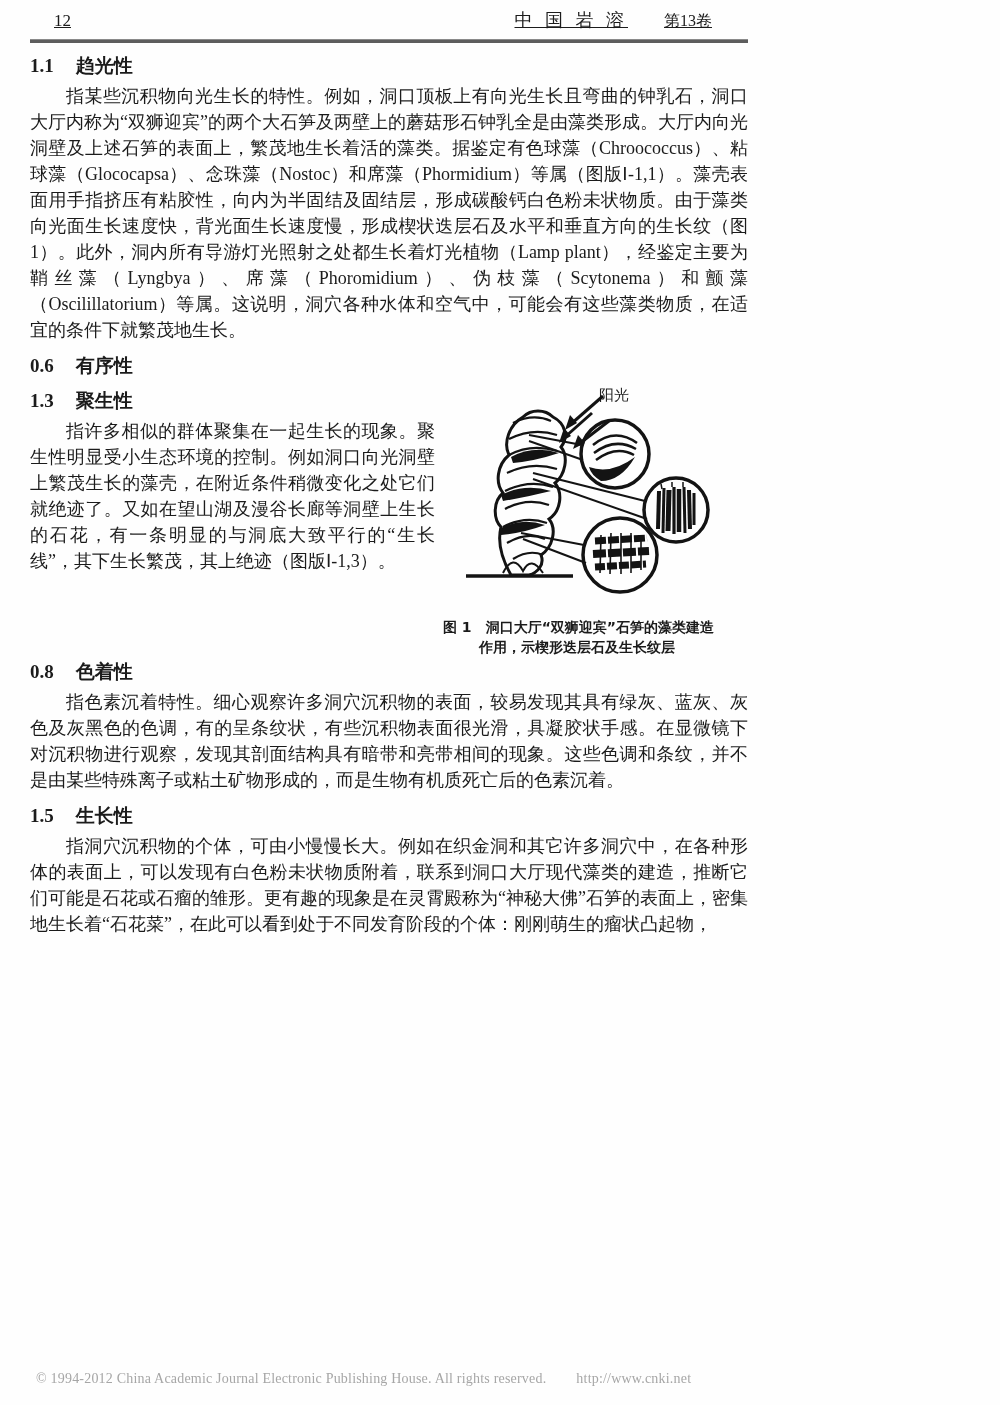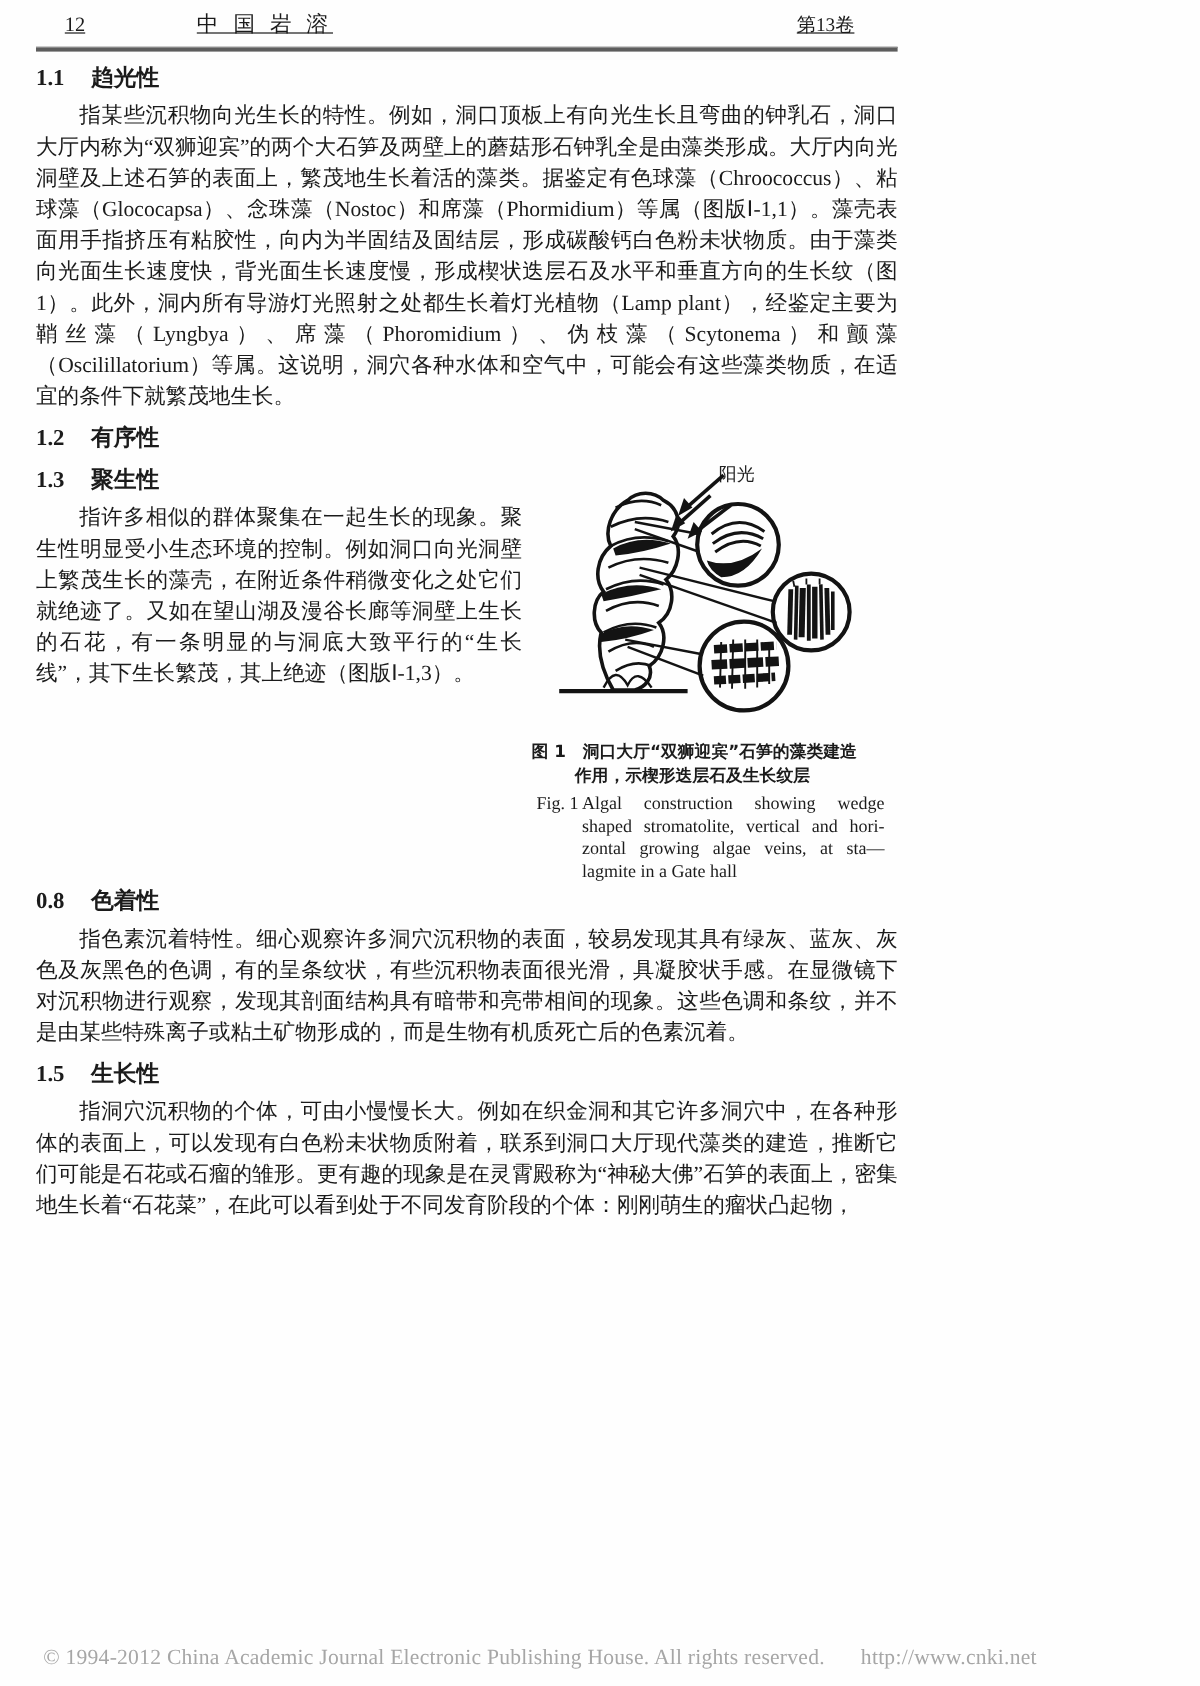--- a/index.html
+++ b/index.html
@@ -4,42 +4,42 @@
 <style>
   html,body{margin:0;padding:0;background:#ffffff;}
   .page{
     position:relative;width:1000px;height:1405px;background:#fefefe;
     font-family:"Liberation Serif",serif;color:#1b1b1b;overflow:hidden;
   }
   .content{position:absolute;left:30px;top:8px;width:718px;}
   
   .header{display:flex;align-items:baseline;font-size:17px;height:24px;text-decoration:underline;}
   .page-num{width:110px;text-align:left;padding-left:24px;font-size:17px;}
-  .journal-title{flex:1;text-align:left;letter-spacing:4px;font-size:18px;}
+  .journal-title{flex:1;text-align:right;letter-spacing:4px;font-size:18px;}
   .volume{width:120px;text-align:center;font-size:16px;}
   .rule{height:3px;background:#5d5d5d;margin-top:7px;border-top:1px solid #8a8a8a;}
   
   .sec-head{font-family:"DejaVu Sans","Liberation Sans",sans-serif;font-weight:bold;
     font-size:19px;line-height:24px;margin:10px 0 5px 0;}
   .sec-head .num{margin-right:22px;font-family:"Liberation Serif",serif;}
   .body-p{font-size:18px;line-height:26px;text-align:justify;text-indent:2em;margin:0;}
   
   .figure{float:right;width:305px;margin:0 0 2px 8px;}
   .figure svg{display:block;margin-left:10px;}
   .cap-zh{font-family:"DejaVu Sans","Liberation Sans",sans-serif;font-weight:bold;
     font-size:14px;line-height:20px;margin-top:4px;}
   .cap-zh .gap{display:inline-block;width:14px;}
   .cap-zh-l2{padding-left:36px;}
   .cap-en{position:relative;font-size:15px;line-height:19px;margin-top:4px;padding-left:42px;width:252px;}
   .cap-en .fig-label{position:absolute;left:4px;top:0;}
   .cap-en .line:not(:last-child){text-align:justify;text-align-last:justify;}
   .clear-head{clear:both;}
   
   .footer{position:absolute;left:36px;top:1371px;width:920px;color:#a6a6a6;
-    font-size:18px;letter-spacing:0.2px;white-space:nowrap;font-family:Liberation Serif, serif;}
+    font-size:14px;letter-spacing:0.2px;white-space:nowrap;font-family:Liberation Serif, serif;}
   .footer .url{margin-left:30px;}
   .fig-stroke{stroke:#131313;fill:none;}
 </style>
 </head>
 <body>
 
 <div class="page">
   <div class="content">
 
     <div class="header">
@@ -48,21 +48,21 @@
       <span class="volume">第13卷</span>
     </div>
     <div class="rule"></div>
 
     <div class="sec-head">
       <span class="num">1.1</span><span>趋光性</span>
     </div>
     <p class="body-p">指某些沉积物向光生长的特性。例如，洞口顶板上有向光生长且弯曲的钟乳石，洞口大厅内称为“双狮迎宾”的两个大石笋及两壁上的蘑菇形石钟乳全是由藻类形成。大厅内向光洞壁及上述石笋的表面上，繁茂地生长着活的藻类。据鉴定有色球藻（Chroococcus）、粘球藻（Glococapsa）、念珠藻（Nostoc）和席藻（Phormidium）等属（图版Ⅰ-1,1）。藻壳表面用手指挤压有粘胶性，向内为半固结及固结层，形成碳酸钙白色粉未状物质。由于藻类向光面生长速度快，背光面生长速度慢，形成楔状迭层石及水平和垂直方向的生长纹（图1）。此外，洞内所有导游灯光照射之处都生长着灯光植物（Lamp plant），经鉴定主要为鞘丝藻（Lyngbya）、席藻（Phoromidium）、伪枝藻（Scytonema）和颤藻（Oscilillatorium）等属。这说明，洞穴各种水体和空气中，可能会有这些藻类物质，在适宜的条件下就繁茂地生长。</p>
 
     <div class="sec-head">
-      <span class="num">1.2</span><span>有序性</span>
+      <span class="num">0.6</span><span>有序性</span>
     </div>
 
     <div class="figure">
       <svg width="290" height="230" viewBox="0 0 290 230">
 
         <text x="146" y="17" font-size="15" fill="#222">阳光</text>
 
         <g class="fig-stroke" stroke-width="3">
           <line x1="150" y1="13" x2="118" y2="41"></line>
             <polygon points="112,47 124,40 117,32" fill="#131313" stroke="none"></polygon>
@@ -139,27 +139,20 @@
             <line x1="168" y1="150" x2="168" y2="191" stroke-width="1.6"></line>
             <line x1="178" y1="150" x2="178" y2="190" stroke-width="1.6"></line>
             <line x1="188" y1="152" x2="188" y2="187" stroke-width="1.6"></line>
           </g>
         </g>
       </svg>
       <div class="cap-zh">
         <div class="cap-zh-l1"><span>图 1</span><span class="gap"></span><span>洞口大厅“双狮迎宾”石笋的藻类建造</span></div>
         <div class="cap-zh-l2">作用，示楔形迭层石及生长纹层</div>
       </div>
-      <div class="cap-en">
-        <span class="fig-label">Fig. 1</span>
-        <div class="line">Algal construction showing wedge</div>
-        <div class="line">shaped stromatolite, vertical and hori-</div>
-        <div class="line">zontal growing algae veins, at sta—</div>
-        <div class="line">lagmite in a Gate hall</div>
-      </div>
     </div>
 
 
     <div class="sec-head">
       <span class="num">1.3</span><span>聚生性</span>
     </div>
     <p class="body-p">指许多相似的群体聚集在一起生长的现象。聚生性明显受小生态环境的控制。例如洞口向光洞壁上繁茂生长的藻壳，在附近条件稍微变化之处它们就绝迹了。又如在望山湖及漫谷长廊等洞壁上生长的石花，有一条明显的与洞底大致平行的“生长线”，其下生长繁茂，其上绝迹（图版Ⅰ-1,3）。</p>
 
     <div class="sec-head clear-head">
       <span class="num">0.8</span><span>色着性</span>

